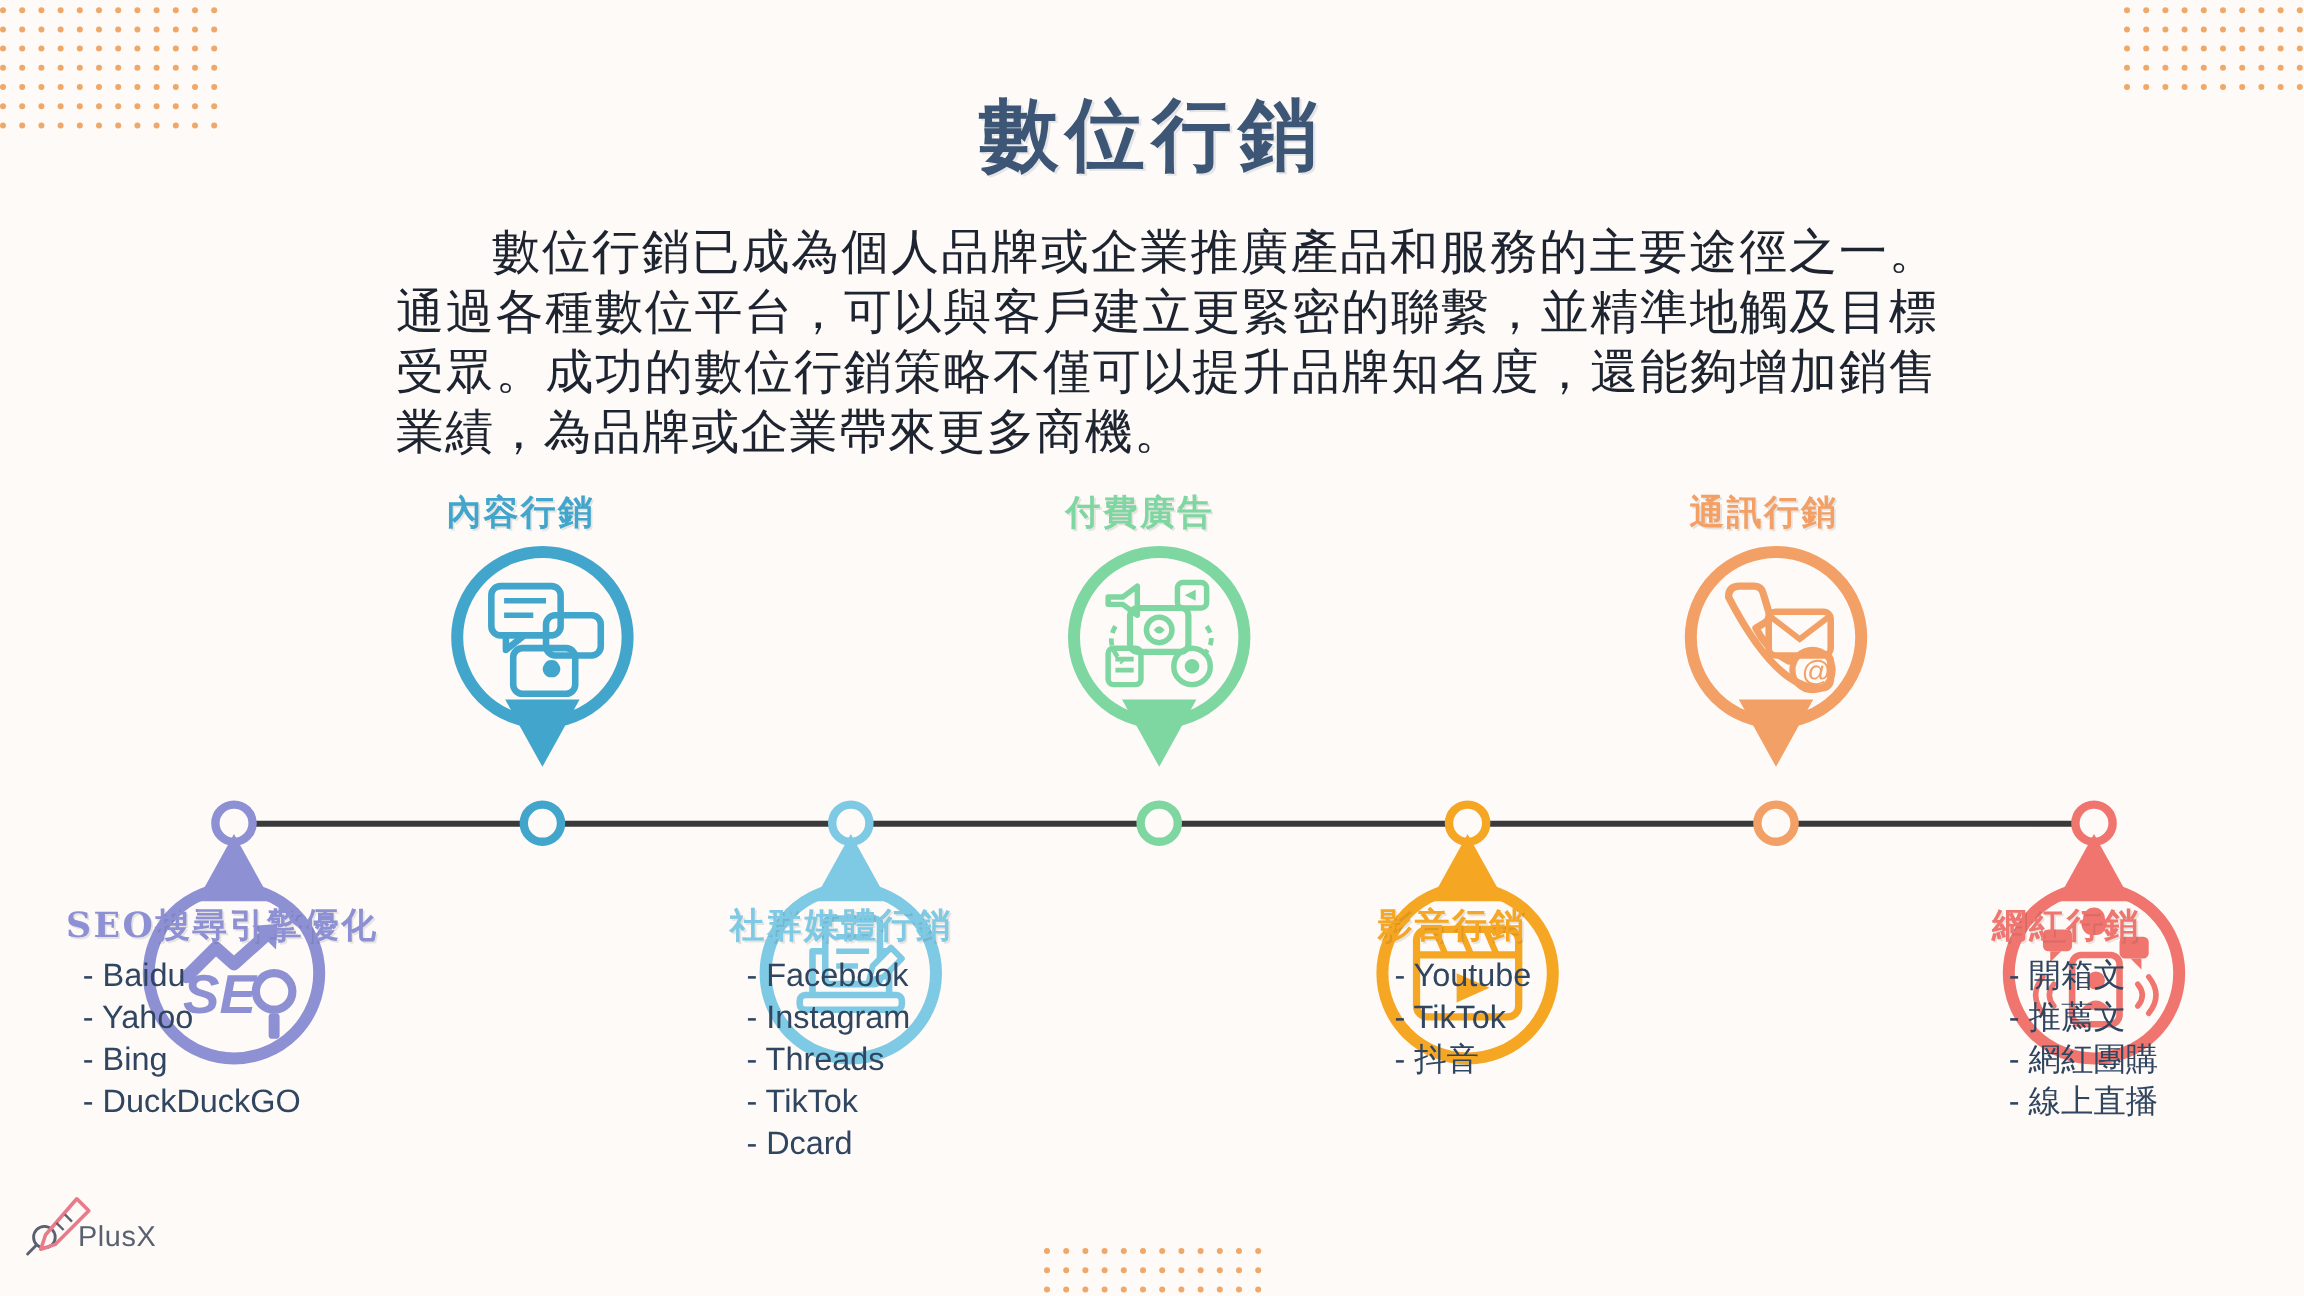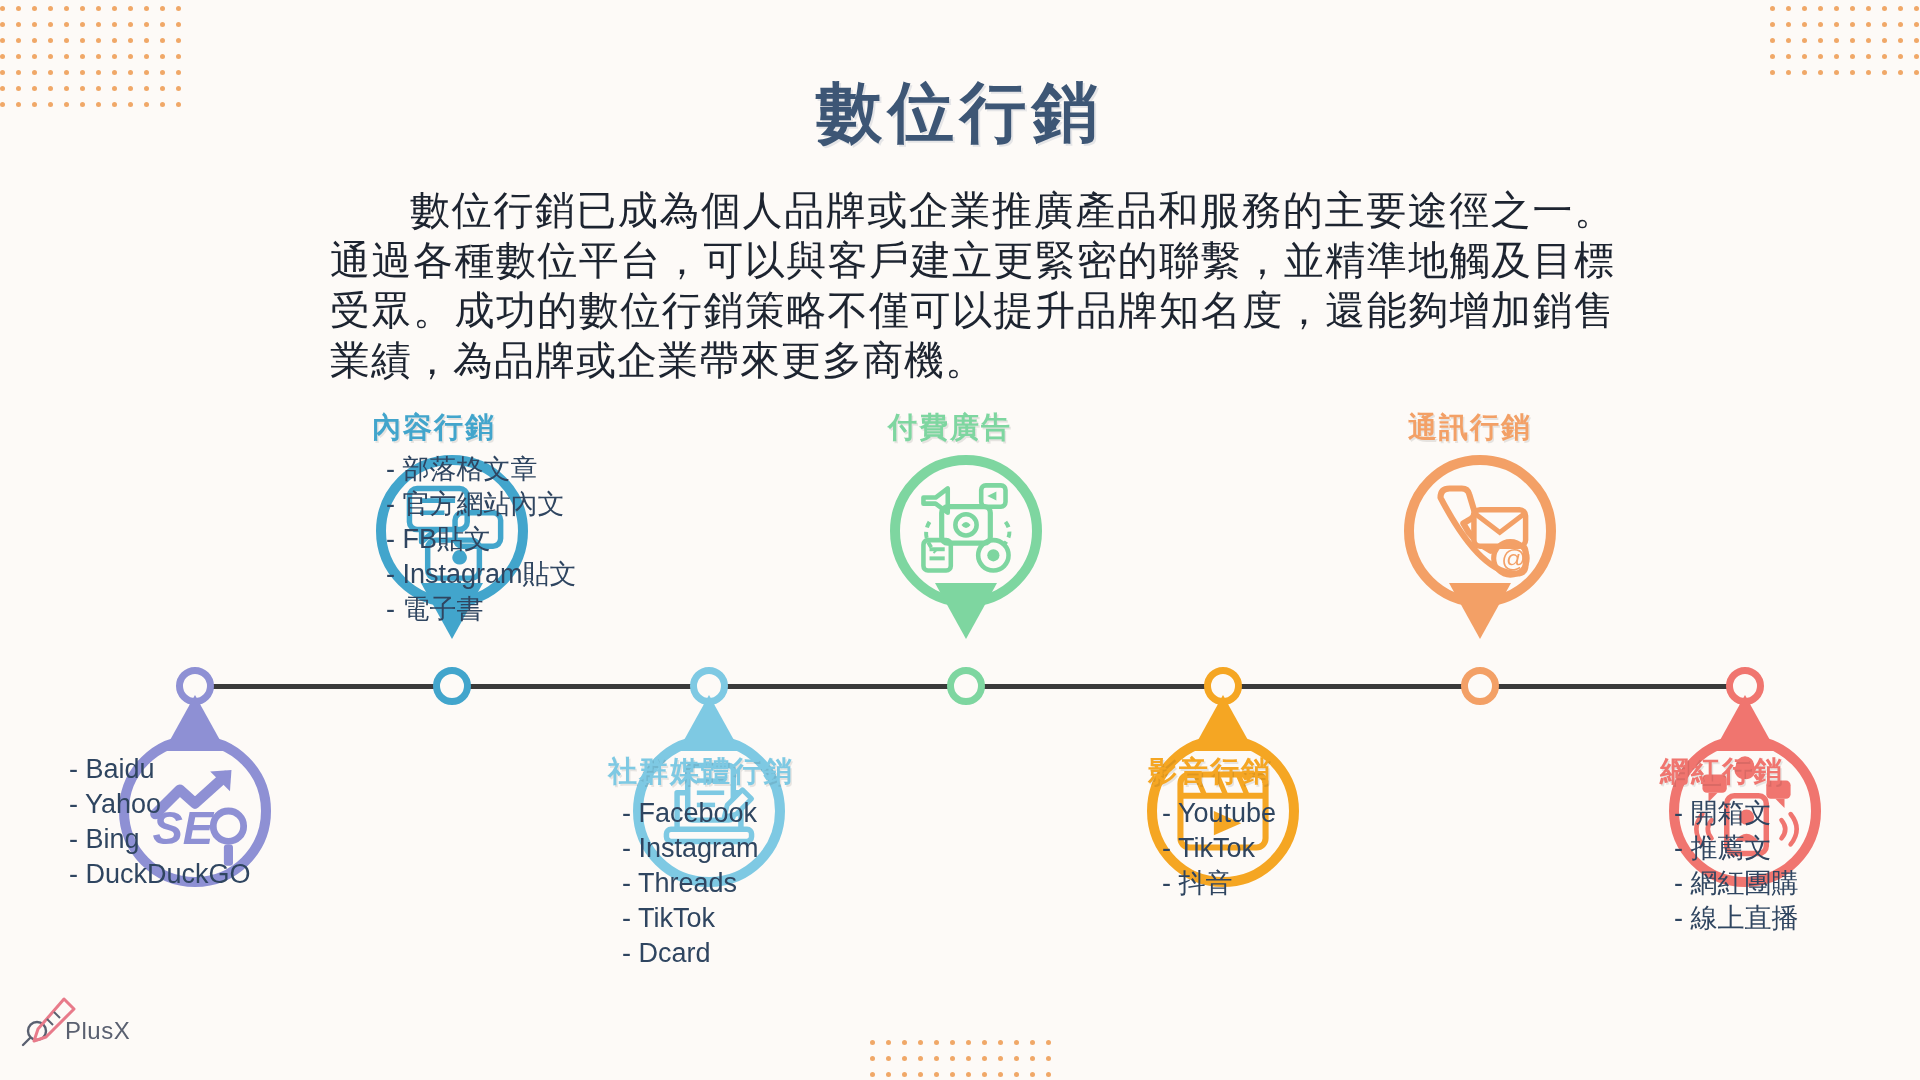--- a/index.html
+++ b/index.html
@@ -381,36 +381,30 @@
         <path d="M76 42 L76 48 L70 42 Z" fill="#f0756f"></path>
         <path d="M28 56 q-5 6 0 12" fill="none" stroke="#f0756f" stroke-width="3" stroke-linecap="round"></path>
         <path d="M22 52 q-8 10 0 20" fill="none" stroke="#f0756f" stroke-width="3" stroke-linecap="round"></path>
         <path d="M74 56 q5 6 0 12" fill="none" stroke="#f0756f" stroke-width="3" stroke-linecap="round"></path>
         <path d="M80 52 q8 10 0 20" fill="none" stroke="#f0756f" stroke-width="3" stroke-linecap="round"></path>
       </svg></div>
       </div>
     </div>
   <div id="text-layer">
       <div class="blk" style="left: 55px; top: 752px;">
+        <h3 style="color: rgb(142, 144, 212);">SEO搜尋引擎優化</h3>
         <ul style="padding-left: 14px;">
           <li>Baidu</li>
           <li>Yahoo</li>
           <li>Bing</li>
           <li>DuckDuckGO</li>
         </ul>
       </div>
       <div class="blk" style="left: 372px; top: 408px;">
         <h3 style="color: rgb(66, 165, 204);">內容行銷</h3>
-        <ul style="padding-left: 14px;">
-          <li>部落格文章</li>
-          <li>官方網站內文</li>
-          <li>FB貼文</li>
-          <li>Instagram貼文</li>
-          <li>電子書</li>
-        </ul>
       </div>
       <div class="blk" style="left: 608px; top: 752px;">
         <h3 style="color: rgb(126, 201, 227);">社群媒體行銷</h3>
         <ul style="padding-left: 14px;">
           <li>Facebook</li>
           <li>Instagram</li>
           <li>Threads</li>
           <li>TikTok</li>
           <li>Dcard</li>
         </ul>

